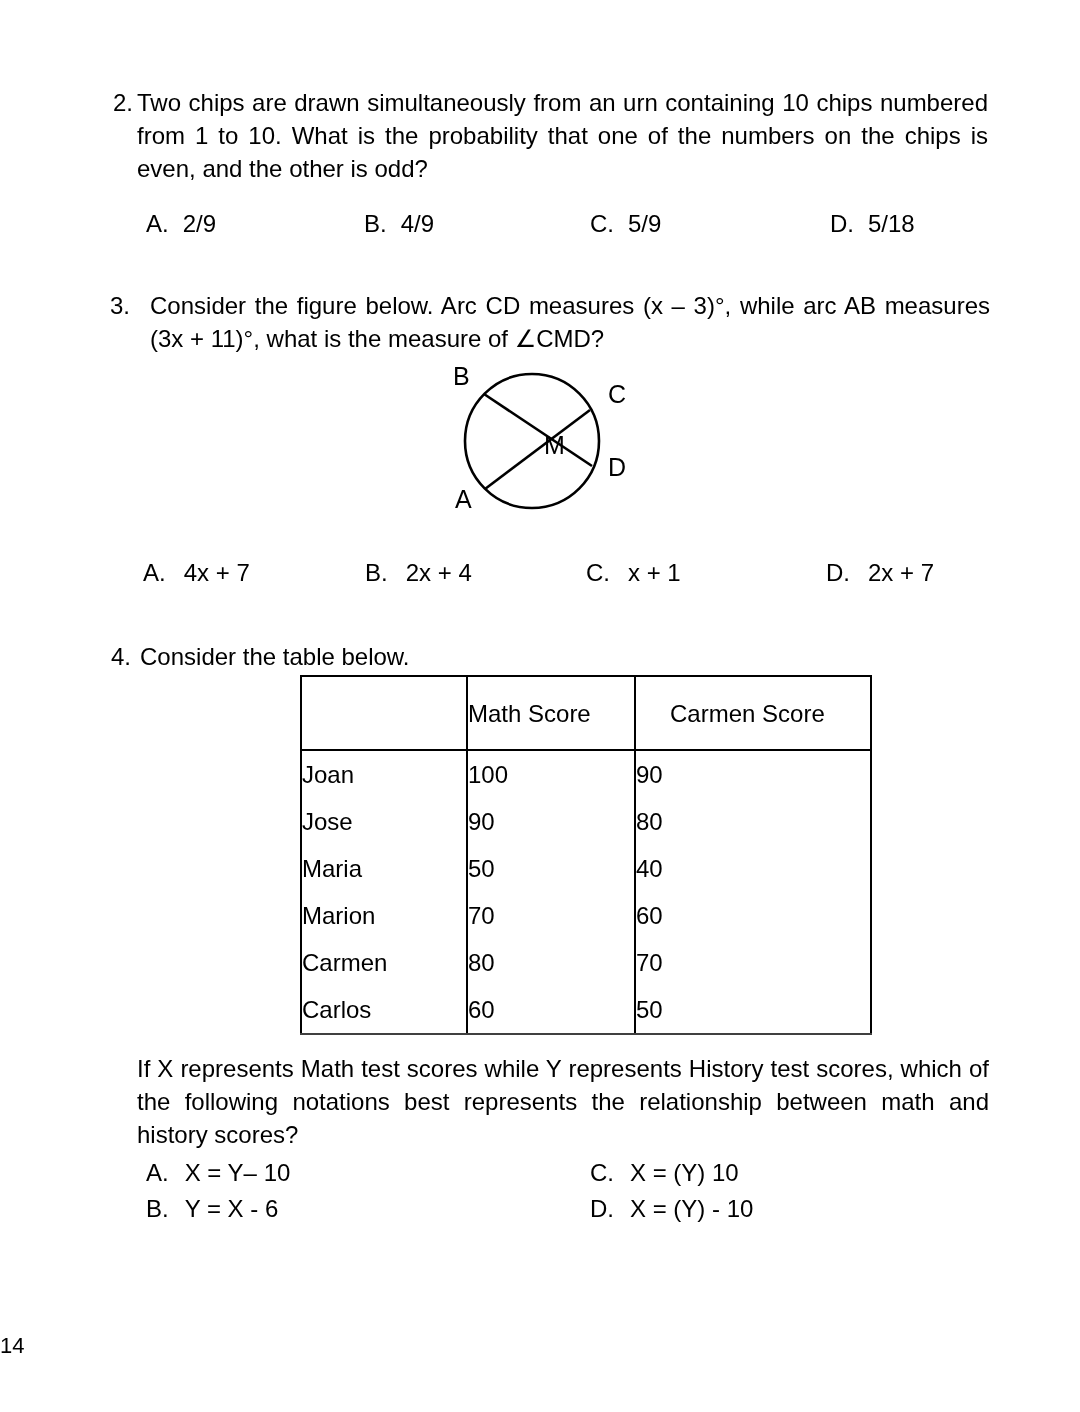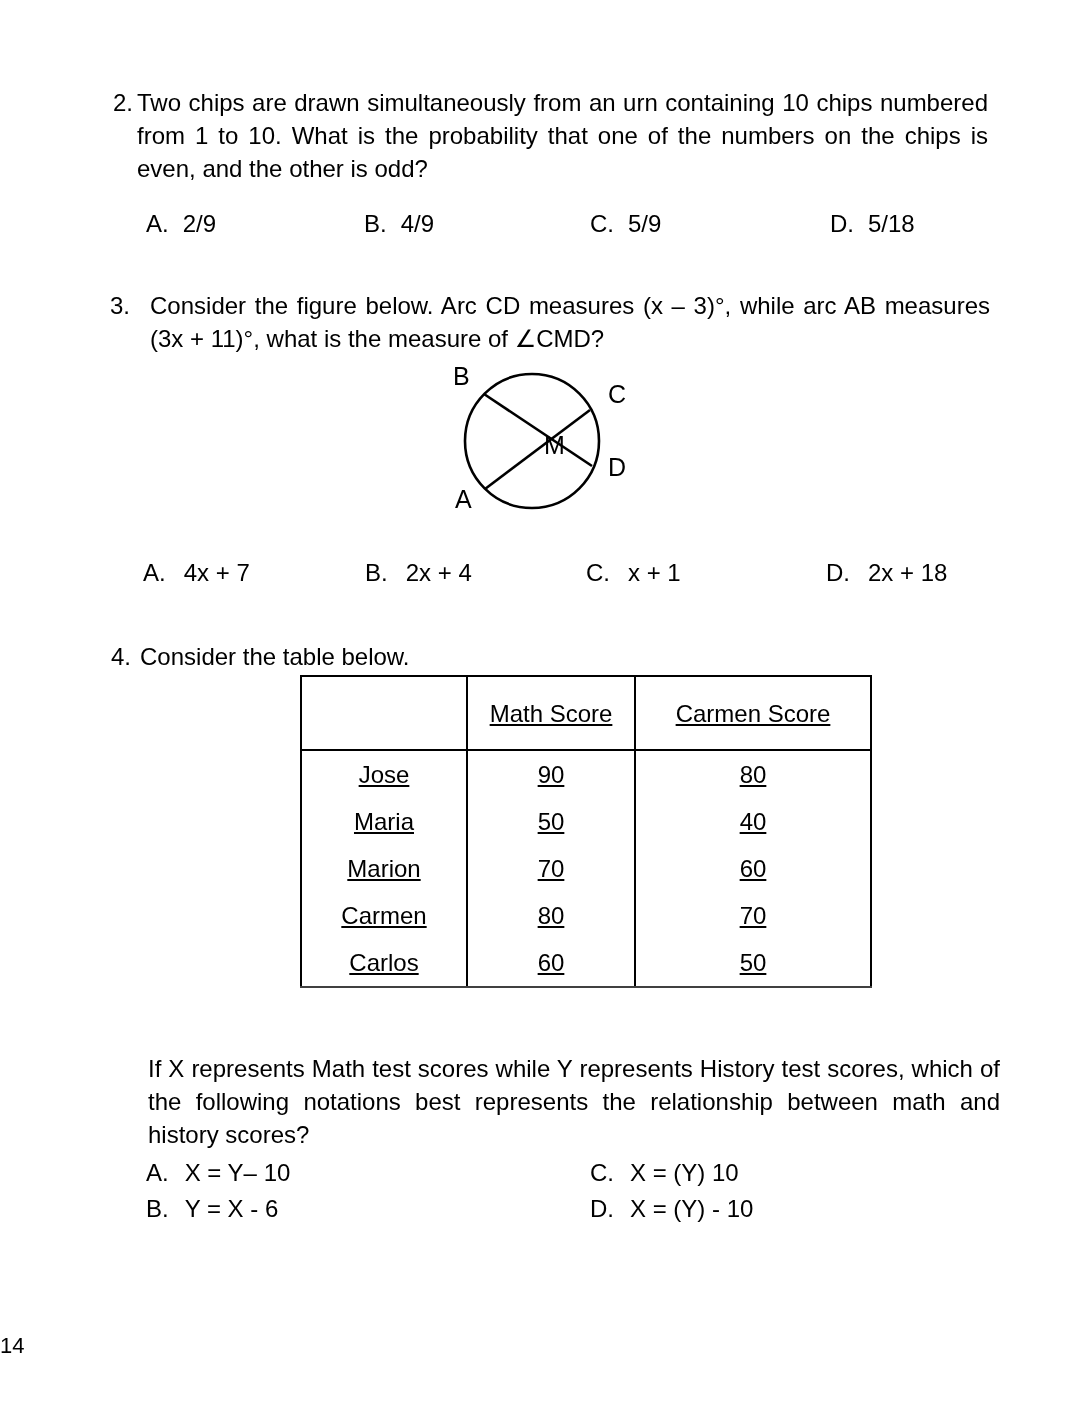--- a/index.html
+++ b/index.html
@@ -73,23 +73,22 @@
   .score-table {
     position: absolute;
     border-collapse: collapse;
     font-size: 24px;
     table-layout: fixed;
   }
   .score-table td, .score-table th {
     border-left: 2px solid #000;
     border-right: 2px solid #000;
     font-weight: normal;
-    text-align: center;
+    text-align: left;
     padding: 0;
-    text-decoration: underline;
   }
   .score-table thead th {
     border-top: 2px solid #000;
     border-bottom: 2px solid #000;
     height: 72px;
     vertical-align: middle;
     line-height: 33px;
   }
   .score-table tbody td {
     height: 47px;
@@ -201,41 +200,46 @@
       <span>2x + 4</span>
     </div>
     <div class="opt" style="width:240px;">
       <span class="opt-letter">C.</span>
       <span style="width:18px;"></span>
       <span>x + 1</span>
     </div>
     <div class="opt">
       <span class="opt-letter">D.</span>
       <span style="width:18px;"></span>
-      <span>2x + 18</span>
+      <span>2x + 7</span>
     </div>
   </div>
 
   <div class="qblock" style="left:111px; top:640px; width:880px;">
     <div class="qline">
       <div class="qnum">4.</div>
       <div class="qbody" style="margin-left:9px; text-align:left;">Consider the table below.</div>
     </div>
   </div>
 
   <table class="score-table" style="left:300px; top:675px; width:497px;">
     <thead>
       <tr>
         <th class="col-name"></th>
         <th class="col-math">Math Score</th>
         <th class="col-hist" style="padding-left:34px; padding-right:34px;">Carmen Score</th>
       </tr>
     </thead>
     <tbody>
       <tr>
+        <td>Joan</td>
+        <td>100</td>
+        <td>90</td>
+      </tr>
+      <tr>
         <td>Jose</td>
         <td>90</td>
         <td>80</td>
       </tr>
       <tr>
         <td>Maria</td>
         <td>50</td>
         <td>40</td>
       </tr>
       <tr>
@@ -249,21 +253,21 @@
         <td>70</td>
       </tr>
       <tr>
         <td>Carlos</td>
         <td>60</td>
         <td>50</td>
       </tr>
     </tbody>
   </table>
 
-  <div class="para" style="left:148px; top:1052px; width:852px; text-indent:0px;">If X represents Math test scores while Y represents History test scores, which of the following notations best represents the relationship between math and history scores?</div>
+  <div class="para" style="left:137px; top:1052px; width:852px; text-indent:0px;">If X represents Math test scores while Y represents History test scores, which of the following notations best represents the relationship between math and history scores?</div>
 
   <div class="opt-grid" style="left:146px; top:1155px; width:840px;">
     <div class="opt-grid-row">
       <div class="opt-grid-cell" style="width:444px;">
         <span>A.</span>
         <span style="width:16px;"></span>
         <span>X = Y– 10</span>
       </div>
       <div class="opt-grid-cell">
         <span>C.</span>

